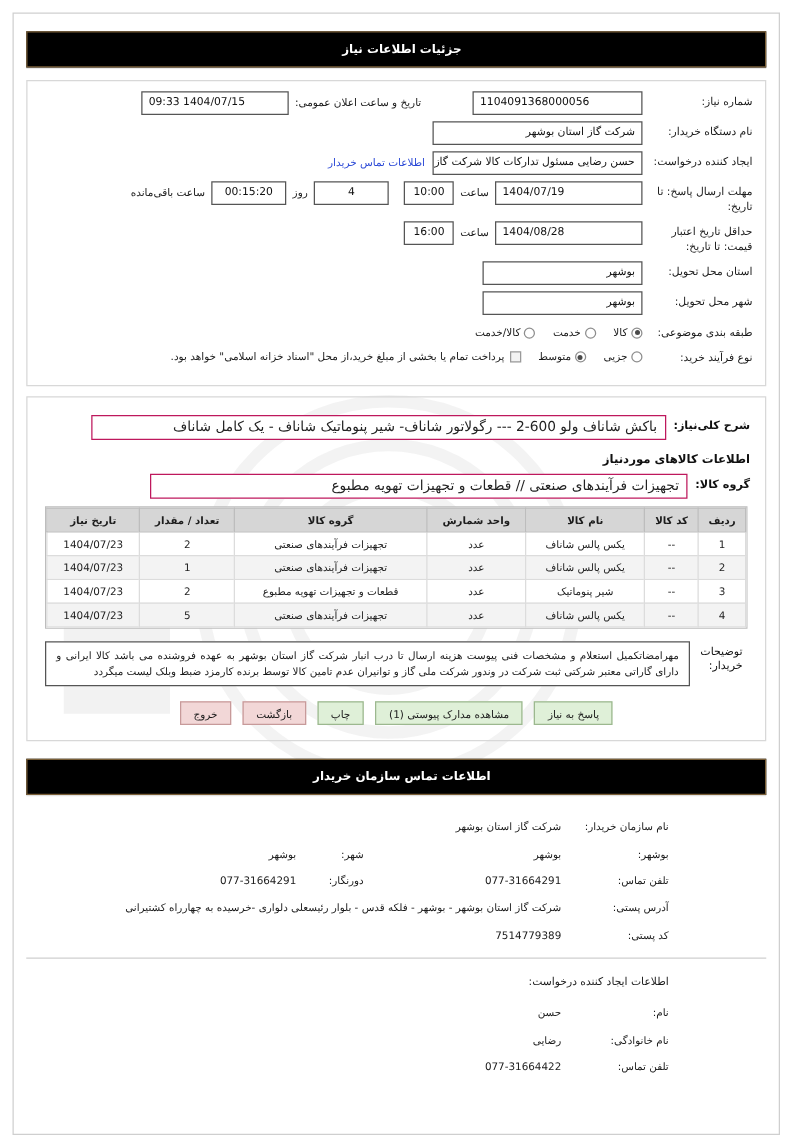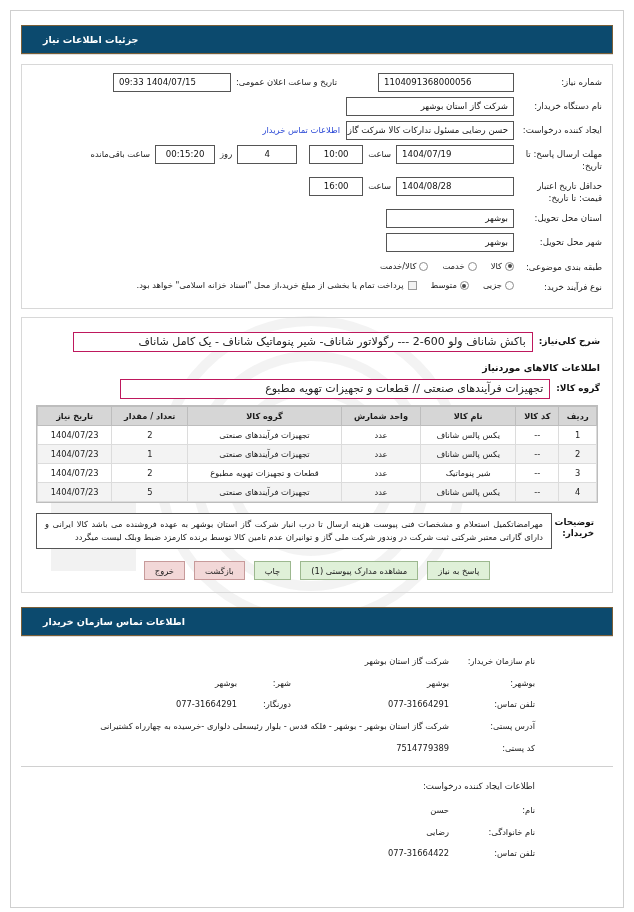--- a/index.html
+++ b/index.html
@@ -35,26 +35,26 @@
     pointer-events: none;
     z-index: 0;
   }
   .watermark svg { width: 100%; height: 100%; }
 
   .content { position: relative; z-index: 2; padding: 0; }
 
   
   .bar {
     margin: 14px 10px 0 10px;
-    background: #0c4a6e;
+    background: #000000;
     color: #ffffff;
     font-size: 9.5px;
     font-weight: bold;
     padding: 8px 12px 8px 21px;
-    text-align: left;
+    text-align: center;
     border: 1px solid #7a5f38;
     box-shadow: 0 1px 0 rgba(0,0,0,.12);
   }
 
   
   .panel {
     margin: 10px 10px 0 10px;
     border: 1px solid #d8d8d8;
     background: transparent;
     padding: 8px 6px 10px 6px;
@@ -87,21 +87,21 @@
     text-align: left;
     color: #111;
     overflow: hidden;
     white-space: nowrap;
   }
   .fbox.rtltext { text-align: right; }
   .w-need   { width: 136px; margin-left: 36px; }
   .w-org    { width: 170px; }
   .w-create { width: 170px; }
   .w-date   { width: 118px; }
-  .w-time   { width: 54px; }
+  .w-time   { width: 40px; }
   .w-day    { width: 60px; }
   .w-timer  { width: 60px; }
   .w-loc    { width: 128px; }
 
   .inline-lbl {
     font-size: 8.4px;
     padding: 4px 5px 0 5px;
     white-space: nowrap;
     color: #1a1a1a;
   }
@@ -180,21 +180,21 @@
     background: #fff;
     white-space: nowrap;
   }
   table.items tbody tr:nth-child(even) td { background: #f3f3f3; }
   td.c-name  { text-align: center; }
   td.c-group { text-align: right; padding-right: 8px; }
 
   
   .notes-row { display: flex; align-items: flex-start; margin: 10px 8px 0 8px; }
   .notes-label {
-    font-weight: bold; font-size: 8.8px; color: #111;
+    font-weight: normal; font-size: 8.8px; color: #111;
     width: 46px; flex: 0 0 46px; text-align: right;
     padding: 4px 4px 0 4px; line-height: 1.35;
   }
   .notes-box {
     flex: 1 1 auto;
     border: 1px solid #555; background: #fff;
     padding: 4px 8px; font-size: 8.3px;
     line-height: 1.6; text-align: justify; color: #1a1a1a;
   }
 

